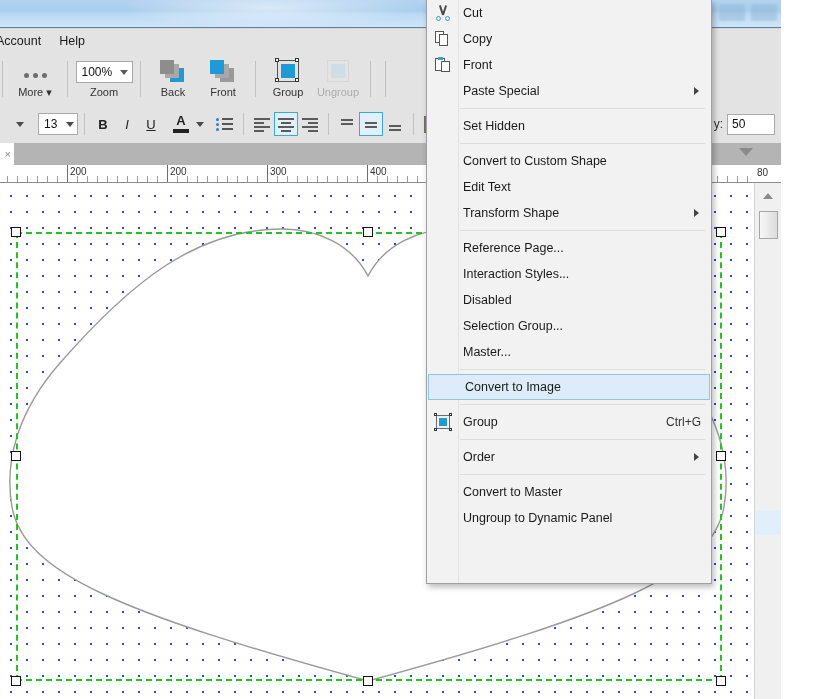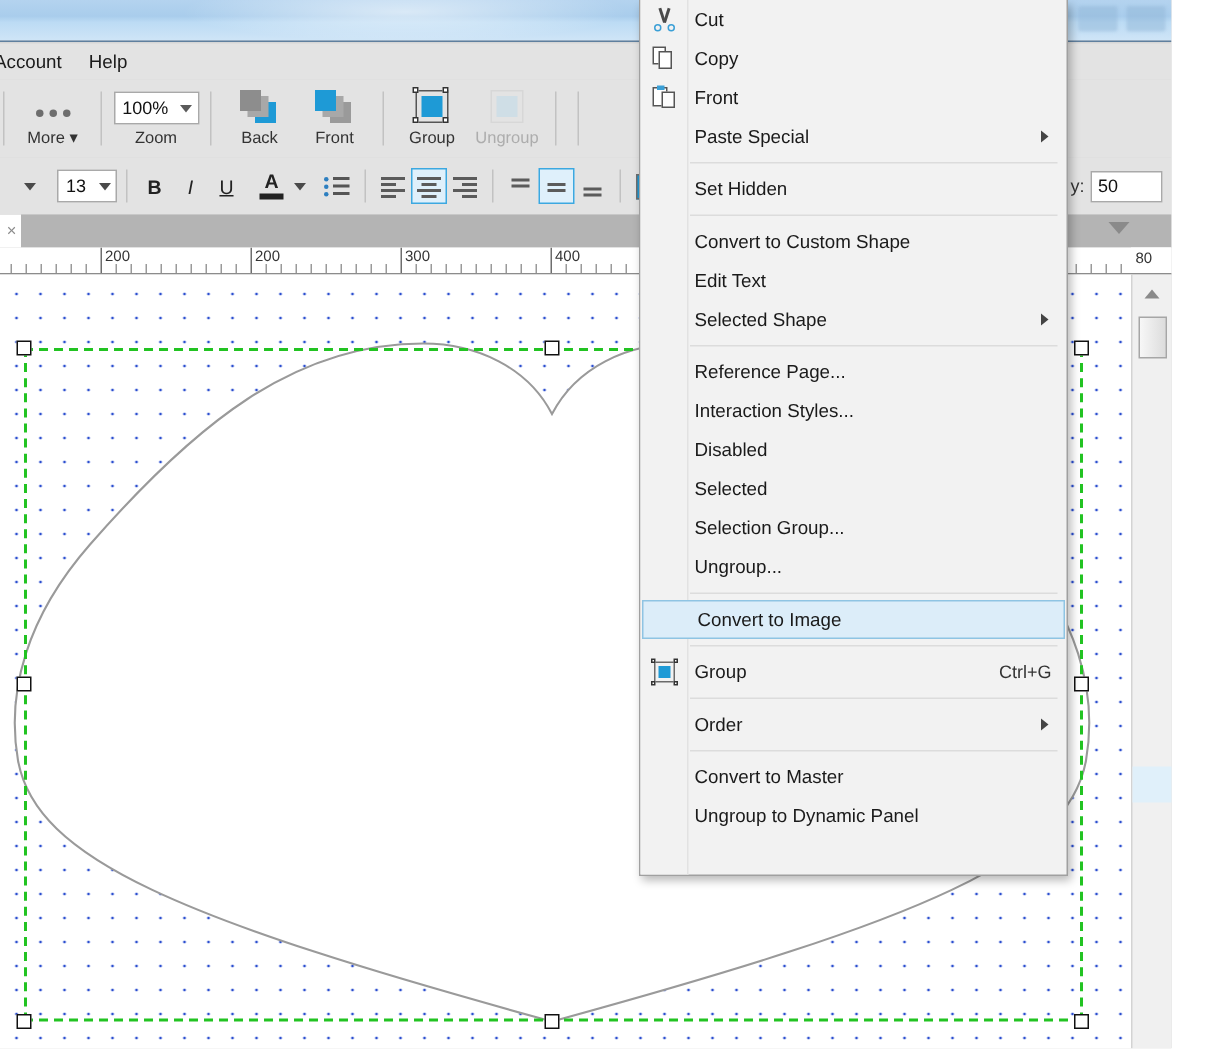--- a/index.html
+++ b/index.html
@@ -663,41 +663,38 @@
             <span class="ilabel">Set Hidden</span>
           </div>
           <div class="ctx-sep full"></div>
           <div class="ctx-item">
             <span class="ilabel">Convert to Custom Shape</span>
           </div>
           <div class="ctx-item">
             <span class="ilabel">Edit Text</span>
           </div>
           <div class="ctx-item">
-            <span class="ilabel">Selected Shape</span>
+            <span class="ilabel">Transform Shape</span>
             <span class="submenu-arrow"></span>
           </div>
           <div class="ctx-sep full"></div>
           <div class="ctx-item">
             <span class="ilabel">Reference Page...</span>
           </div>
           <div class="ctx-item">
             <span class="ilabel">Interaction Styles...</span>
           </div>
           <div class="ctx-item">
             <span class="ilabel">Disabled</span>
           </div>
           <div class="ctx-item">
-            <span class="ilabel">Selected</span>
-          </div>
-          <div class="ctx-item">
             <span class="ilabel">Selection Group...</span>
           </div>
           <div class="ctx-item">
-            <span class="ilabel">Ungroup...</span>
+            <span class="ilabel">Master...</span>
           </div>
           <div class="ctx-sep full"></div>
           <div class="ctx-item hl">
             <span class="ilabel">Convert to Image</span>
           </div>
           <div class="ctx-sep full"></div>
           <div class="ctx-item">
             <span class="ctx-icon">
               <span class="ico-group">
                 <span class="fr"></span>

